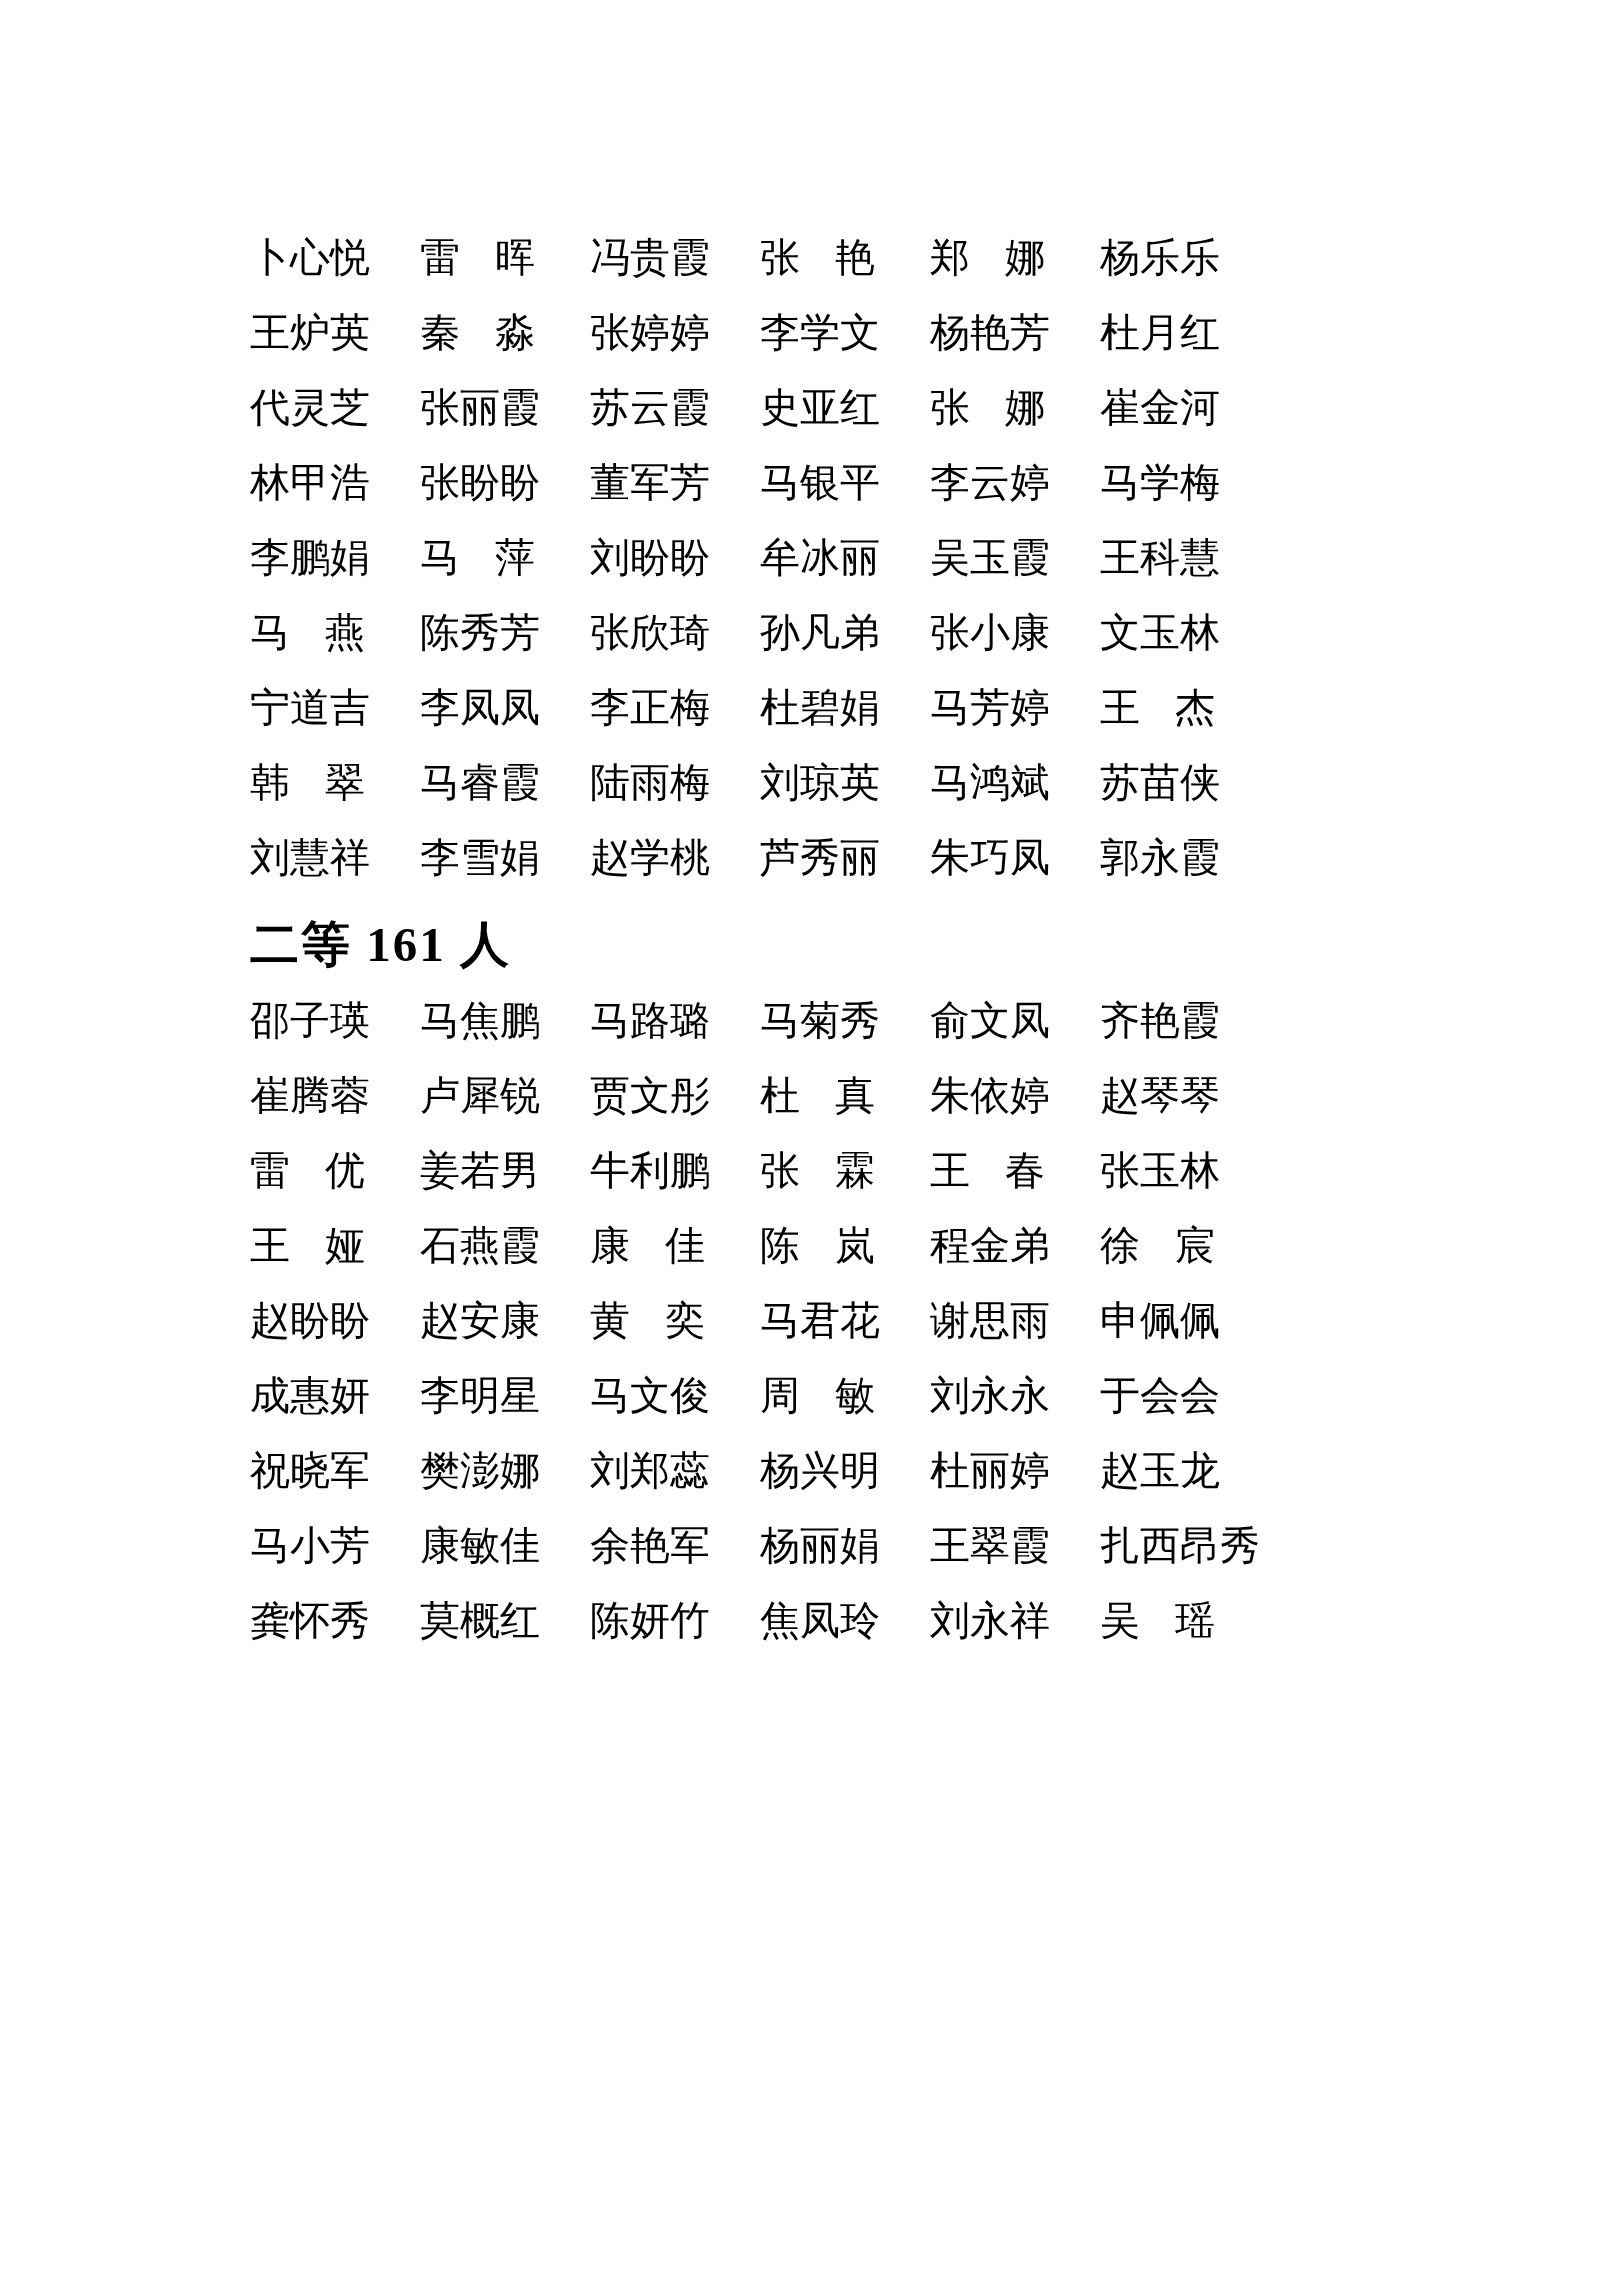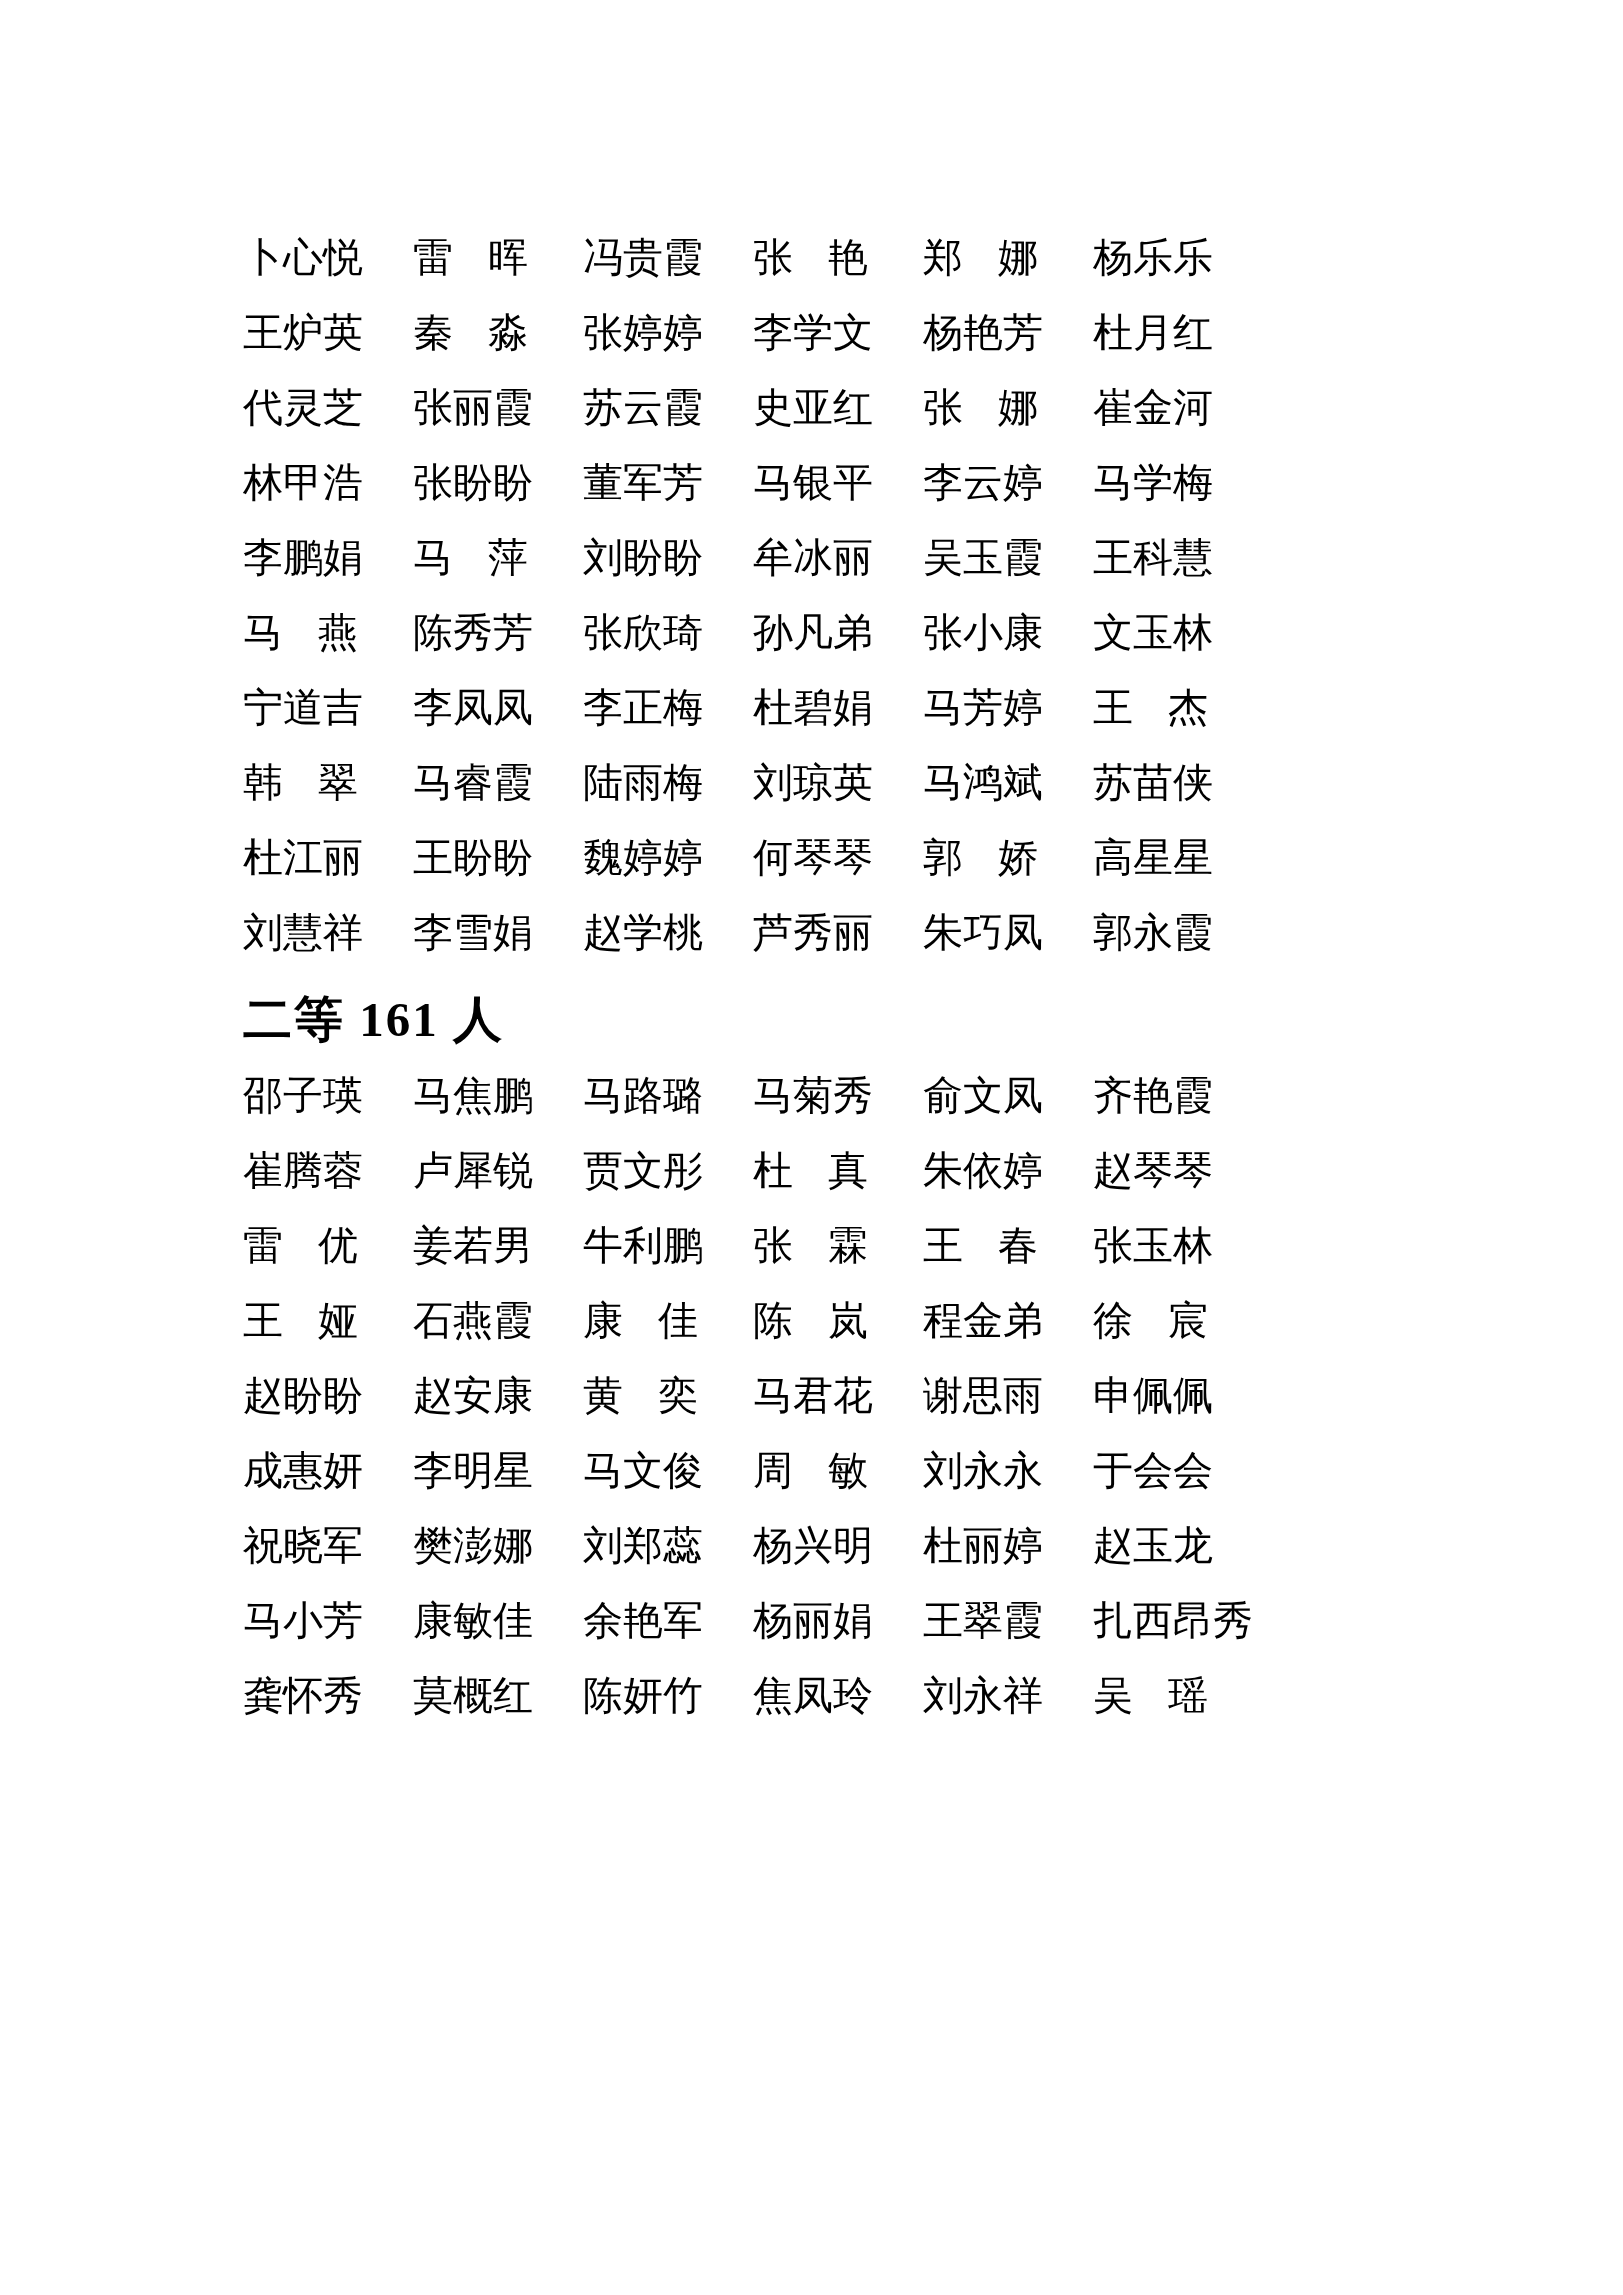--- a/index.html
+++ b/index.html
@@ -10,21 +10,21 @@
   body {
     width: 1623px;
     height: 2295px;
     position: relative;
     font-family: "Liberation Serif", "DejaVu Serif", serif;
     color: #000000;
     overflow: hidden;
   }
   .page {
     position: absolute;
-    left: 243px;
+    left: 250px;
     top: 220px;
     width: 1138px;
   }
   .name-list {
     width: 964px;
   }
   .row {
     display: flex;
     height: 75px;
     align-items: center;
@@ -146,31 +146,20 @@
           <span>韩</span>
           <span>翠</span>
         </div>
         <div class="cell">马睿霞</div>
         <div class="cell">陆雨梅</div>
         <div class="cell">刘琼英</div>
         <div class="cell">马鸿斌</div>
         <div class="cell">苏苗侠</div>
       </div>
       <div class="row">
-        <div class="cell">杜江丽</div>
-        <div class="cell">王盼盼</div>
-        <div class="cell">魏婷婷</div>
-        <div class="cell">何琴琴</div>
-        <div class="cell two">
-          <span>郭</span>
-          <span>娇</span>
-        </div>
-        <div class="cell">高星星</div>
-      </div>
-      <div class="row">
         <div class="cell">刘慧祥</div>
         <div class="cell">李雪娟</div>
         <div class="cell">赵学桃</div>
         <div class="cell">芦秀丽</div>
         <div class="cell">朱巧凤</div>
         <div class="cell">郭永霞</div>
       </div>
     </div>
 
   <h2 class="section-heading">二等 161 人</h2>

